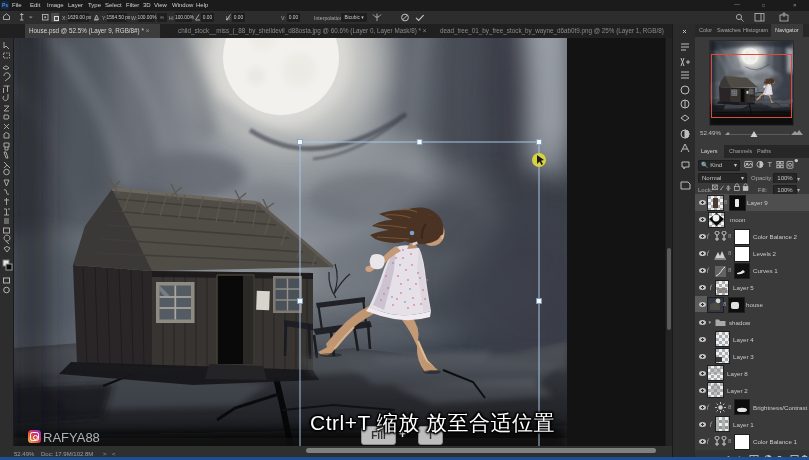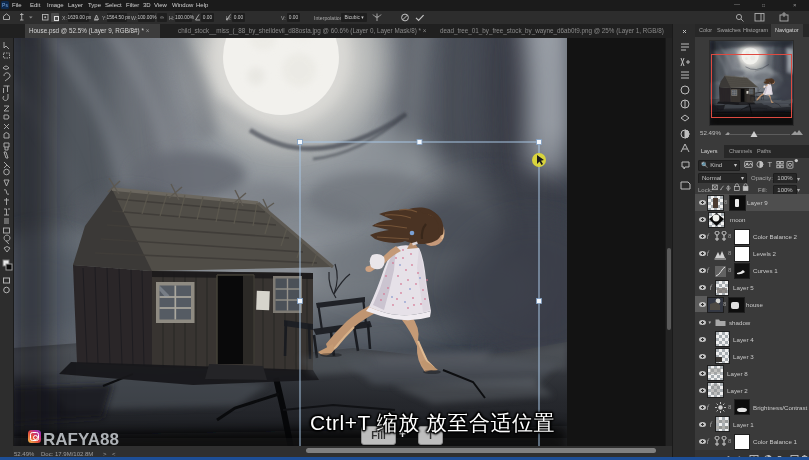--- a/index.html
+++ b/index.html
@@ -338,21 +338,21 @@
 
   <div class="keycap" style="left:361px;top:426px;width:33px;height:17px;line-height:17px;">Fill</div>
   <div class="abs" style="left:399px;top:427px;color:#e8e8e8;font-size:12px;font-weight:bold;">+</div>
   <div class="keycap" style="left:418px;top:426px;width:23px;height:17px;line-height:17px;">T</div>
   <div id="subtitle">Ctrl+T 缩放 放至合适位置</div>
   <div class="abs" style="left:28px;top:430px;width:13px;height:13px;border-radius:3.5px;
       background:linear-gradient(45deg,#f5c24b 0%,#e2483d 45%,#b62e9a 75%,#7a3bc4 100%);">
      <div style="position:absolute;left:2px;top:2px;width:7px;height:7px;border:1.4px solid #fff;border-radius:2.4px;"></div>
      <div style="position:absolute;left:4.6px;top:4.6px;width:3.4px;height:3.4px;border:1.2px solid #fff;border-radius:50%;"></div>
   </div>
-  <div class="abs" style="left:43px;top:430px;color:#aeb2b6;font-size:17px;opacity:0.999;font-weight:bold;">RAFYA88</div>
+  <div class="abs" style="left:43px;top:430px;color:#aeb2b6;font-size:13px;opacity:0.999;">RAFYA88</div>
 
   <div class="abs" id="menubar">
     <span style="left:1px;top:1px;width:8px;height:8px;background:#0e2a4e;border-radius:1.5px;color:#7da6d8;font-size:5px;line-height:8px;text-align:center;">Ps</span>
     <span style="left:12px;">File</span>
       <span style="left:30px;">Edit</span>
       <span style="left:47px;">Image</span>
     <span style="left:68px;">Layer</span>
       <span style="left:88px;">Type</span>
       <span style="left:105px;">Select</span>
     <span style="left:126px;">Filter</span>

